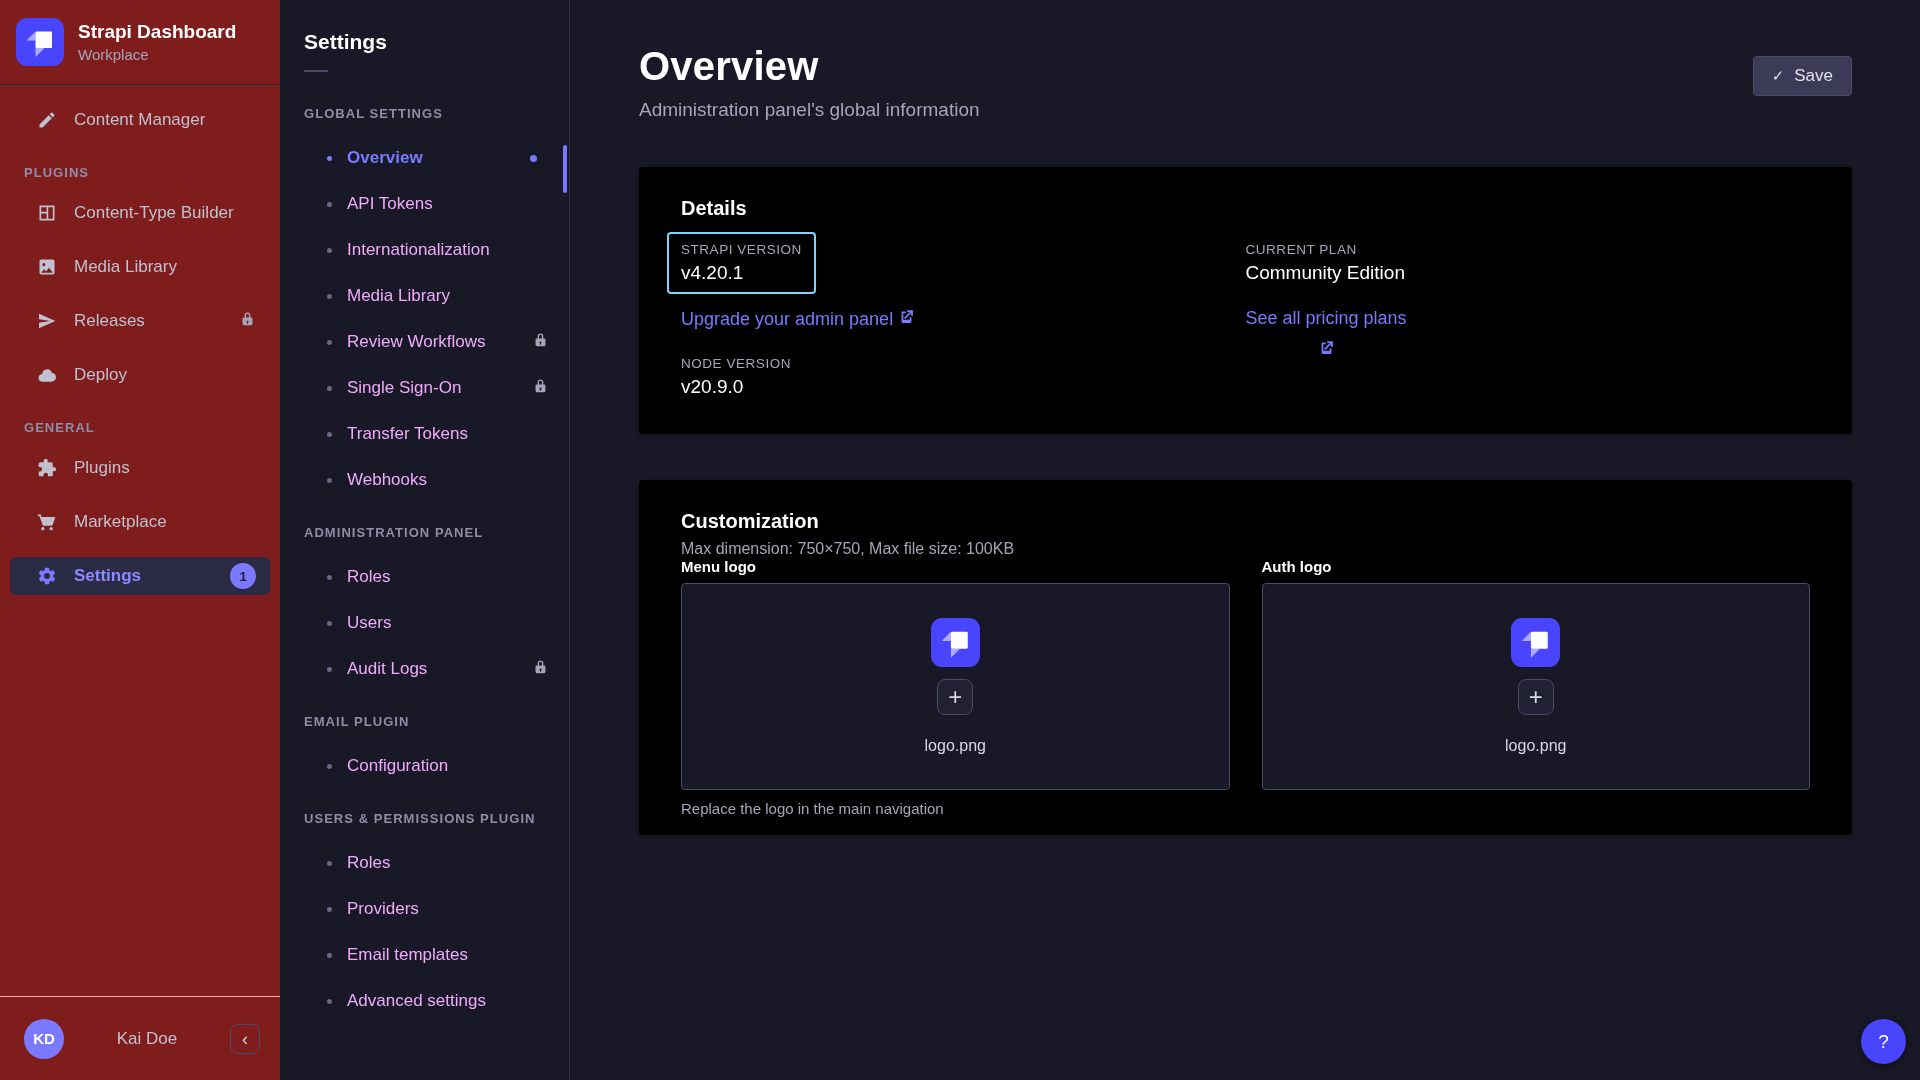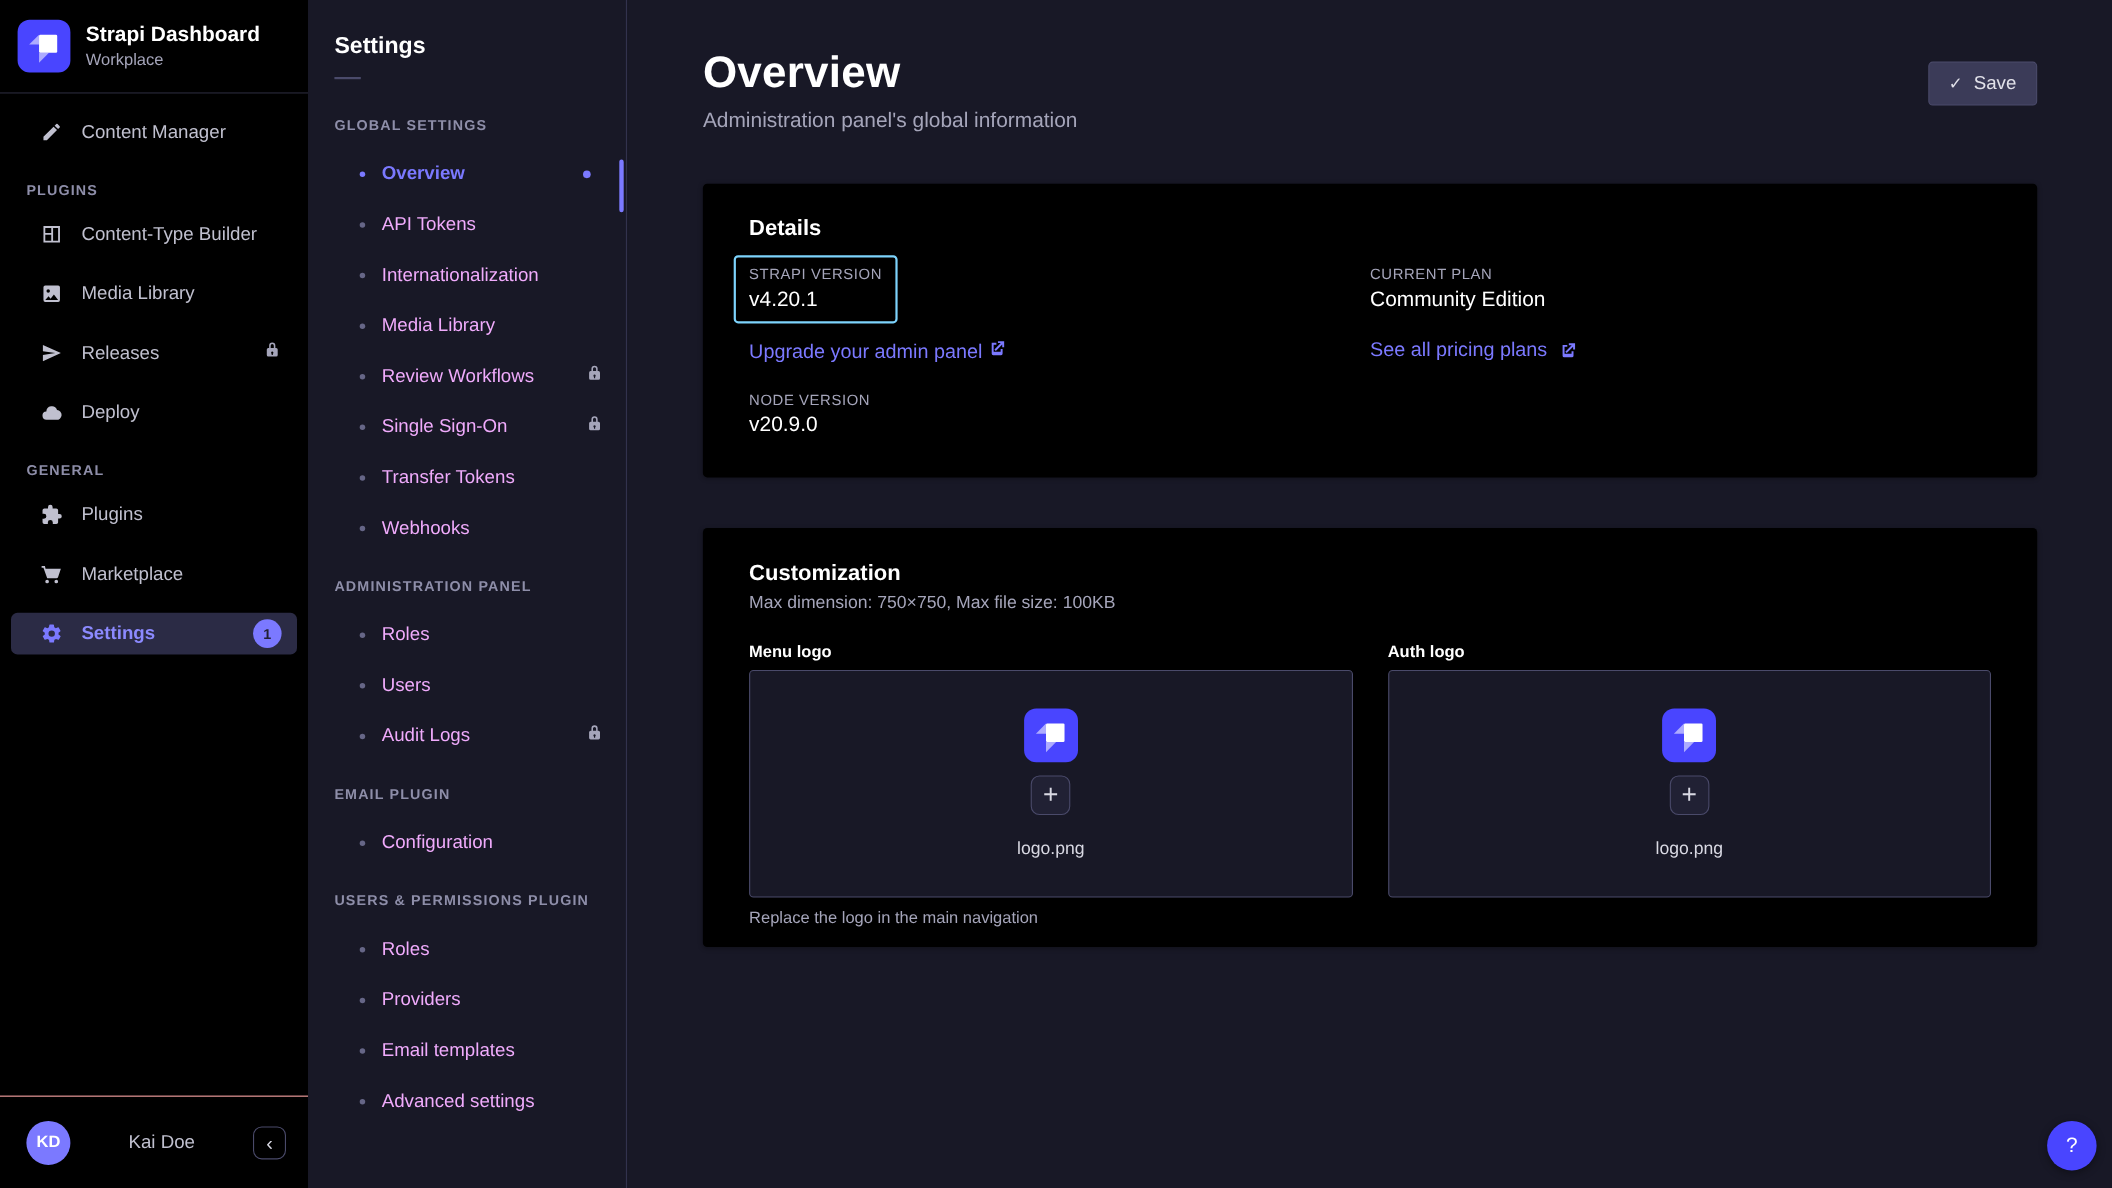--- a/index.html
+++ b/index.html
@@ -1,20 +1,20 @@
 <!DOCTYPE html>
 <html><head>
 <meta charset="utf-8">
 <style>
   * { margin:0; padding:0; box-sizing:border-box; }
   html,body { width:1920px; height:1080px; overflow:hidden; }
   body { font-family:"Liberation Sans", sans-serif; background:#181826; color:#fff; position:relative; }
 
   
-  .main-nav { position:absolute; top:0; bottom:0; left:0; width:280px; background:#000000; display:flex; flex-direction:column; }
+  .main-nav { position:absolute; top:0; bottom:0; left:0; width:280px; background:#7f1d1d; display:flex; flex-direction:column; }
   .brand { display:flex; align-items:center; gap:14px; padding:18px 16px; }
   .brand-logo { width:48px; height:48px; border-radius:11px; background:#4945ff; flex:0 0 48px; }
   .brand-title { font-size:19px; font-weight:700; color:#fff; line-height:1.2; }
   .brand-sub { font-size:15px; color:#a5a5ba; margin-top:2px; }
   .nav-divider { height:1px; background:#2a2a3d; margin:0; }
   .nav-scroll { flex:1 1 auto; padding-top:16px; overflow:hidden; }
   .nav-section-label { font-size:13px; font-weight:700; letter-spacing:.08em; color:#8e8ea9; padding:0 16px 0 24px; margin:26px 0 14px; }
   .nav-item { display:flex; align-items:center; height:38px; margin:0 10px 16px; padding:0 14px 0 26px; border-radius:6px; cursor:pointer; }
   .nav-item .nav-ic { width:22px; height:22px; margin-right:16px; display:flex; align-items:center; justify-content:center; }
   .nav-item .nav-ic svg { width:20px; height:20px; fill:#c0c0cf; }
@@ -52,26 +52,26 @@
 
   .card { background:#000000; border-radius:4px; box-shadow:0 1px 4px rgba(0,0,0,.25); margin-top:46px; padding:30px 42px 36px; }
   .card-title { font-size:20px; font-weight:700; color:#fff; }
   .details-grid { display:grid; grid-template-columns:1fr 1fr; margin-top:12px; }
   .field-label { font-size:13.5px; color:#a5a5ba; letter-spacing:.04em; }
   .field-value { font-size:19px; color:#fff; margin-top:5px; }
   .version-box { display:inline-block; border:2px solid #7dd3fc; border-radius:4px; padding:8px 12px; margin-left:-14px; }
   .ext-link { display:inline-flex; align-items:center; gap:10px; font-size:18px; color:#7b79ff; text-decoration:none; cursor:pointer; }
   .ext-link svg { width:17px; height:17px; fill:#7b79ff; }
   .mt14 { margin-top:14px; display:block; }
-  .mt24 { margin-top:24px; }
+  .mt24 { margin-top:24px;flex-direction:column; }
   .node-block { margin-top:26px; }
   .plan-col { padding-top:10px; }
 
   .custom-sub { font-size:16px; color:#a5a5ba; margin-top:7px; }
-  .logo-grid { display:grid; grid-template-columns:1fr 1fr; column-gap:32px; margin-top:26px; }
+  .logo-grid { display:grid; grid-template-columns:1fr 1fr; column-gap:32px; }
   .logo-label { font-size:15px; font-weight:700; color:#fff; margin-bottom:8px; }
   .upload-box { height:207px; background:#181826; border:1px solid #4a4a6a; border-radius:4px; display:flex; flex-direction:column; align-items:center; justify-content:center; cursor:pointer; }
   .box-logo { width:49px; height:49px; border-radius:11px; background:#4945ff; }
   .plus-btn { width:36px; height:36px; margin-top:12px; background:#212134; border:1px solid #4a4a6a; border-radius:8px; color:#d9d9e3; font-size:24px; font-weight:400; line-height:1; display:flex; align-items:center; justify-content:center; cursor:pointer; }
   .file-name { font-size:16px; color:#d9d9e3; margin-top:22px; }
   .box-caption { font-size:15px; color:#a5a5ba; margin-top:10px; }
 
   .help-btn { position:absolute; right:14px; bottom:16px; width:45px; height:45px; border-radius:50%; background:#4945ff; color:#fff; font-size:19px; display:flex; align-items:center; justify-content:center; border:none; cursor:pointer; box-shadow:0 2px 8px rgba(0,0,0,.4); }
 
   .strapi-mark { width:100%; height:100%; display:block; }

